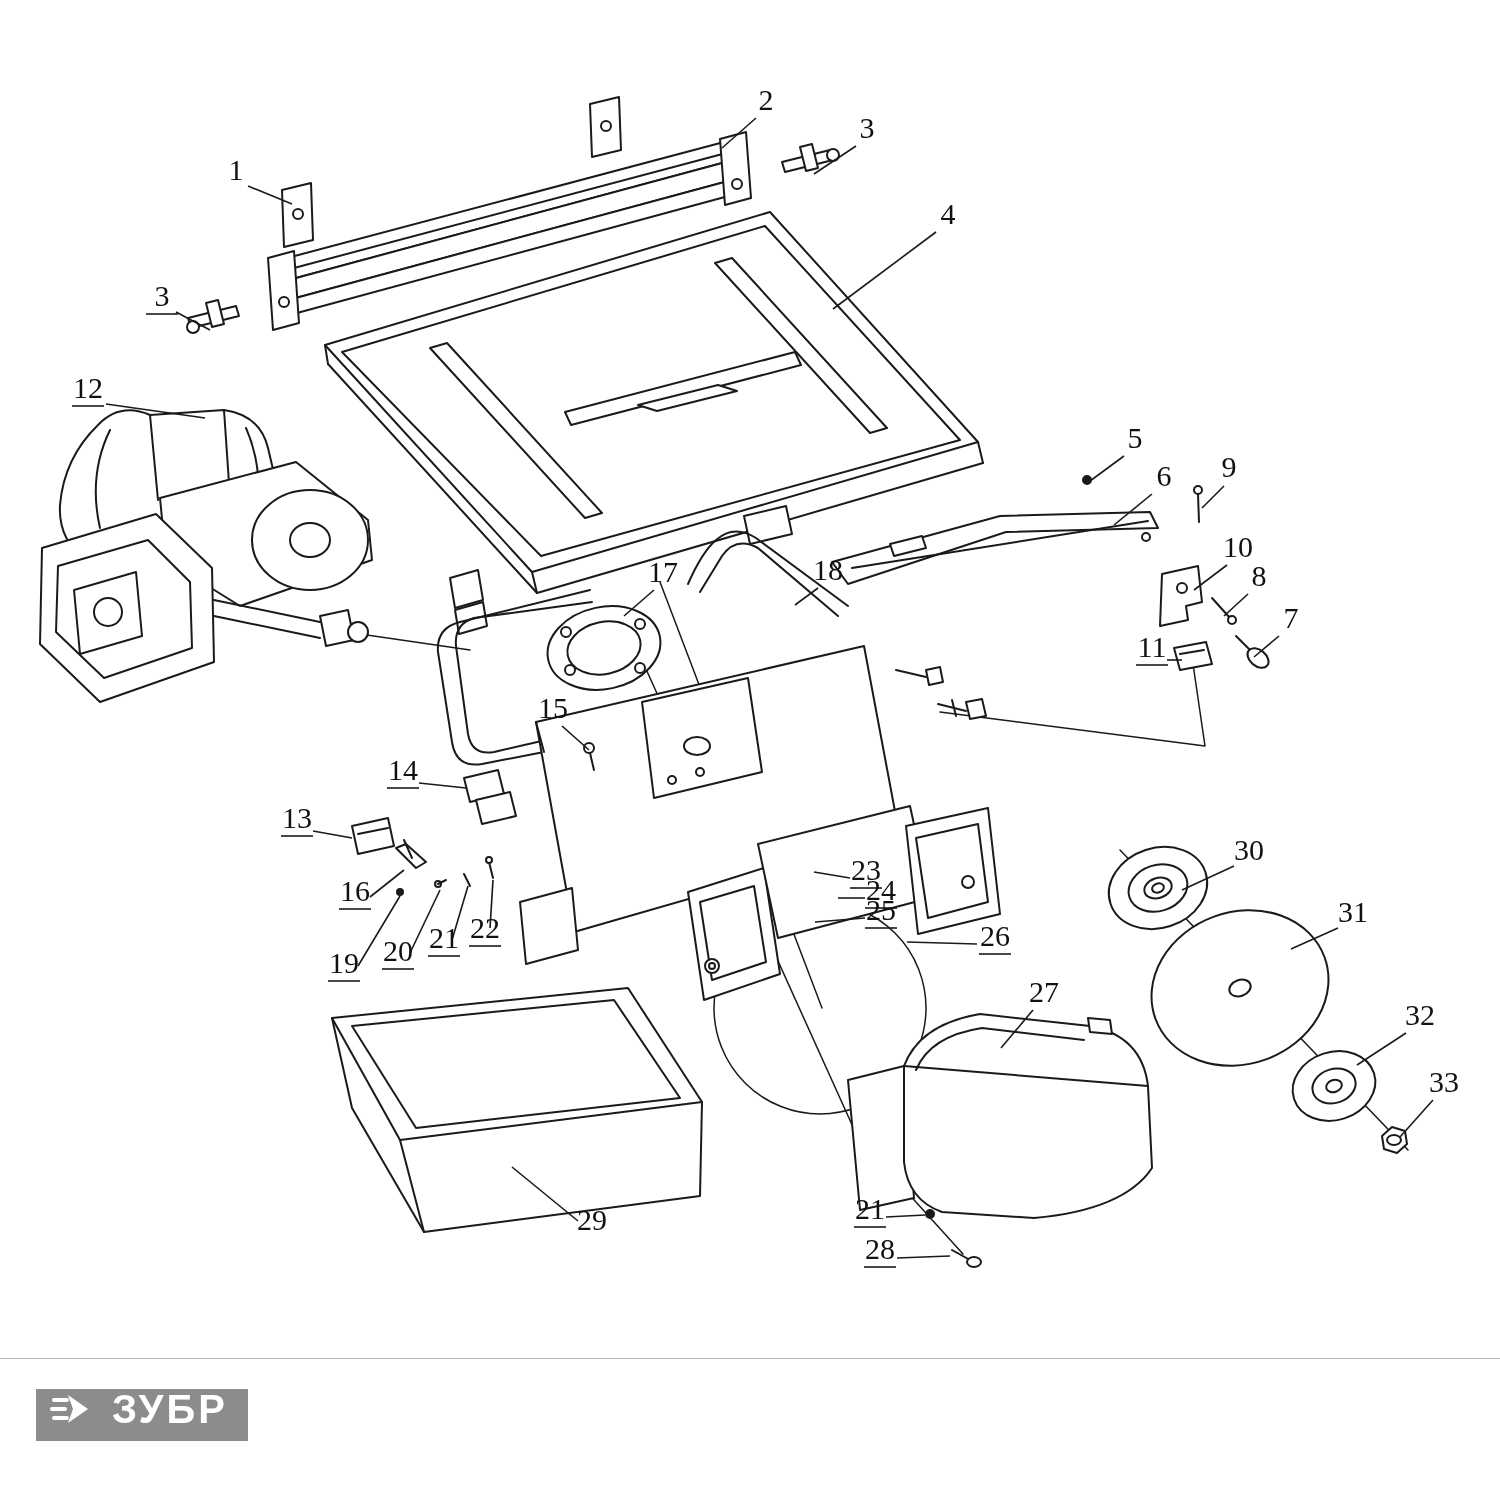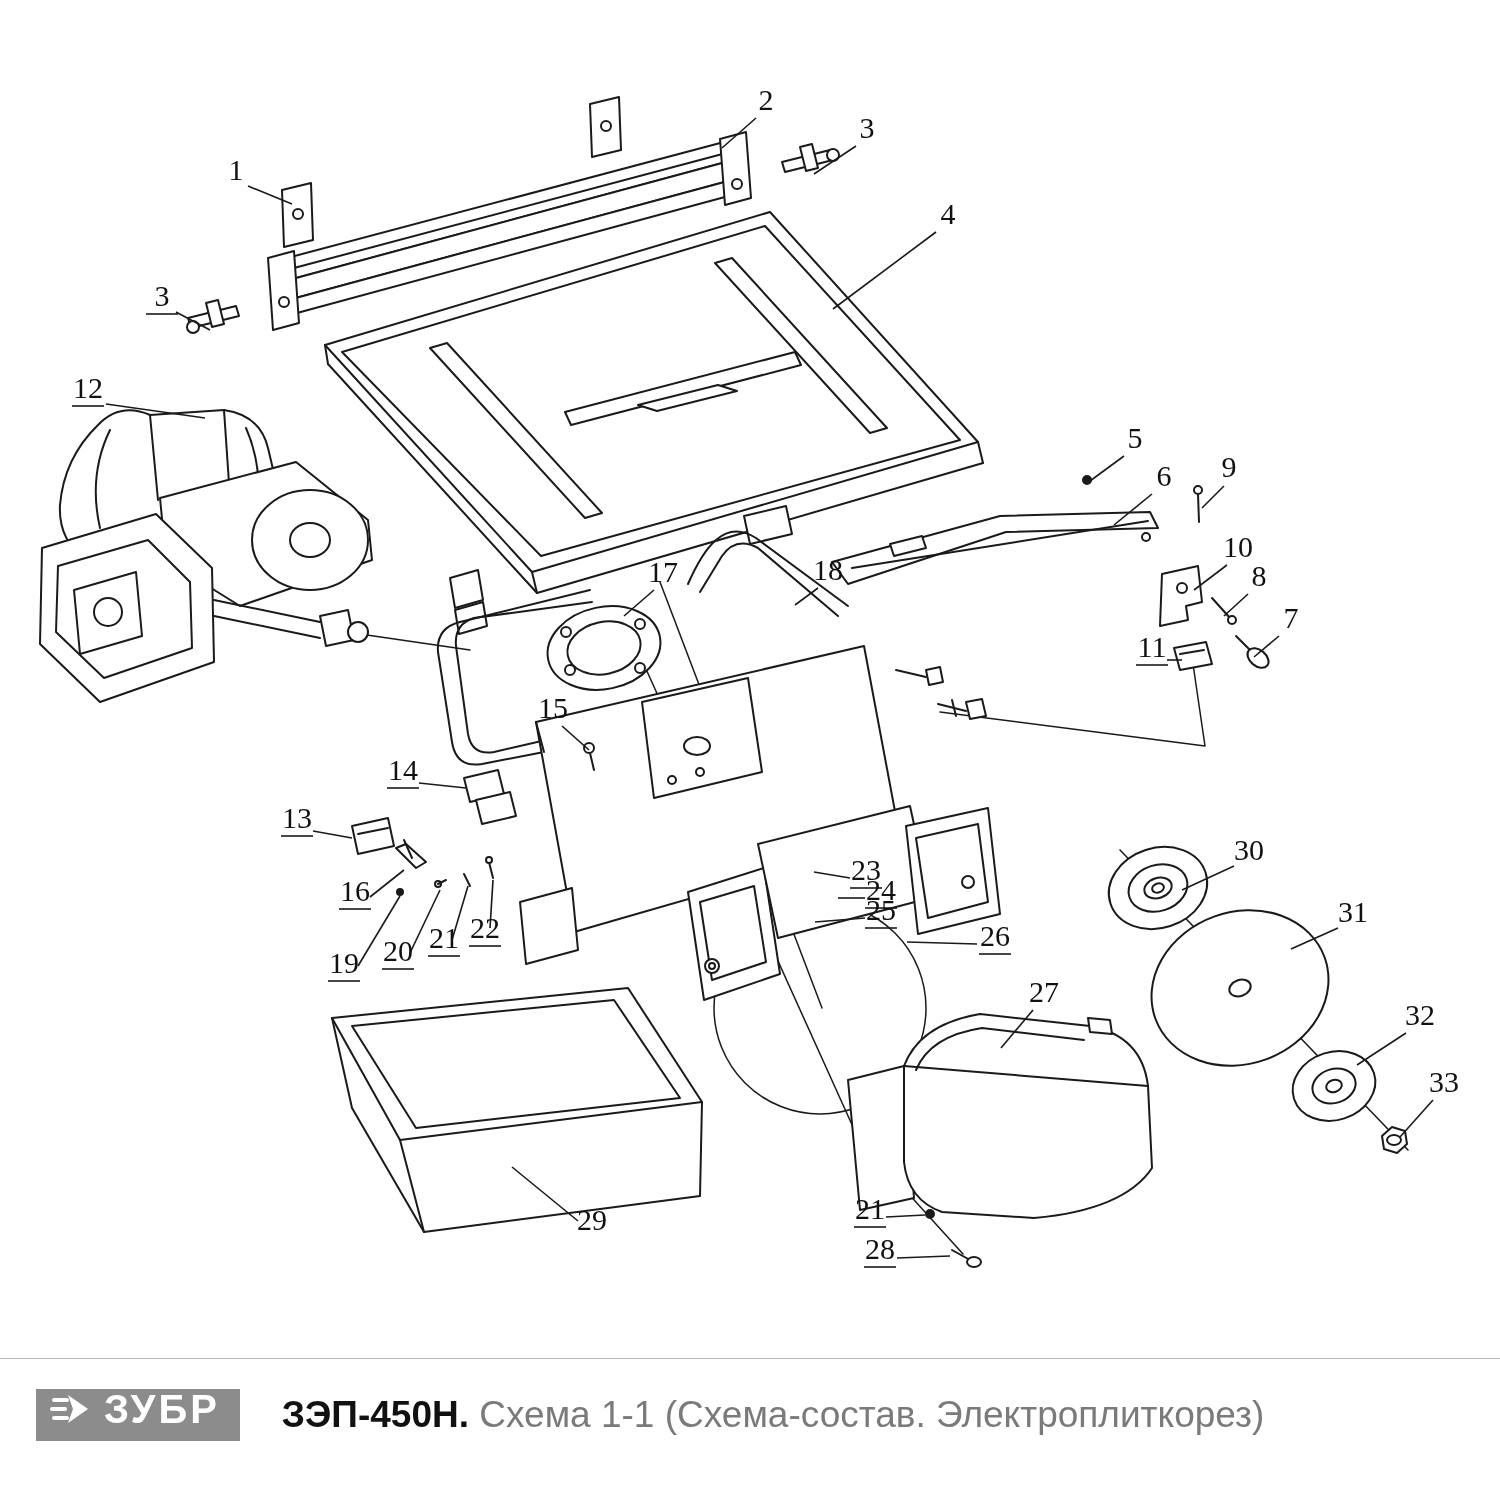--- a/index.html
+++ b/index.html
@@ -5,21 +5,21 @@
   html,body{margin:0;padding:0;background:#ffffff;}
   #page{position:relative;width:1500px;height:1500px;background:#fff;overflow:hidden;
         font-family:"Liberation Sans",sans-serif;}
   #diagram{position:absolute;top:0;left:0;}
   #drawing *{vector-effect:non-scaling-stroke;}
   .callout-label{font-family:"Liberation Serif",serif;font-size:30px;fill:#111;}
   .leader{stroke:#1a1a1a;stroke-width:1.6;}
   #footer{position:absolute;left:0;top:1358px;width:1500px;height:142px;
           border-top:1px solid #b9b9b9;background:#fff;}
   .footer-inner{display:flex;align-items:center;gap:42px;padding:30px 0 0 36px;}
-  .logo{background:#8c8c8c;color:#fff;display:flex;align-items:center;gap:10px;
+  .logo{background:#8c8c8c;color:#fff;display:flex;align-items:center;gap:18px;
         padding:4px 20px 16px 12px;height:52px;box-sizing:border-box;}
   .logo-text{font-weight:bold;font-size:40px;letter-spacing:3px;line-height:1;
              font-family:"Liberation Sans",sans-serif;}
   .caption{font-size:37px;white-space:nowrap;}
   .caption .model{font-weight:bold;color:#111;}
   .caption .subtitle{color:#7a7a7a;font-weight:normal;}
 </style>
 </head>
 <body>
 
@@ -348,19 +348,15 @@
         <svg width="46" height="46" viewBox="0 0 46 46">
           <g stroke="#ffffff" stroke-width="4" fill="none" stroke-linecap="round">
             <line x1="6" y1="14" x2="19" y2="14"></line>
             <line x1="4" y1="23" x2="17" y2="23"></line>
             <line x1="6" y1="32" x2="19" y2="32"></line>
           </g>
           <polygon points="20,9 40,23 20,37 25,23" fill="#ffffff"></polygon>
         </svg>
         <span class="logo-text">ЗУБР</span>
       </div>
-      <div class="caption">
-        <span class="model">ЗЭП-450Н.</span>
-        <span class="subtitle">Схема 1-1 (Схема-состав. Электроплиткорез)</span>
-      </div>
     </div>
   </div>
 </div>
 
 </body></html>

